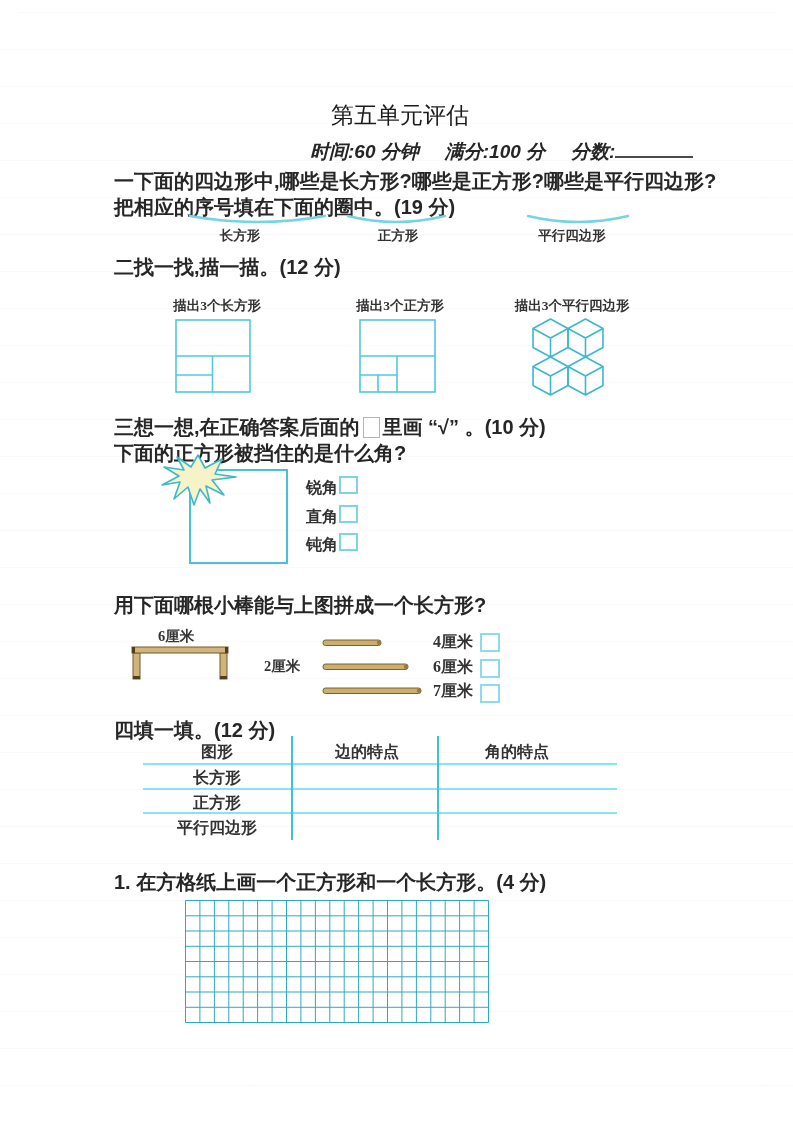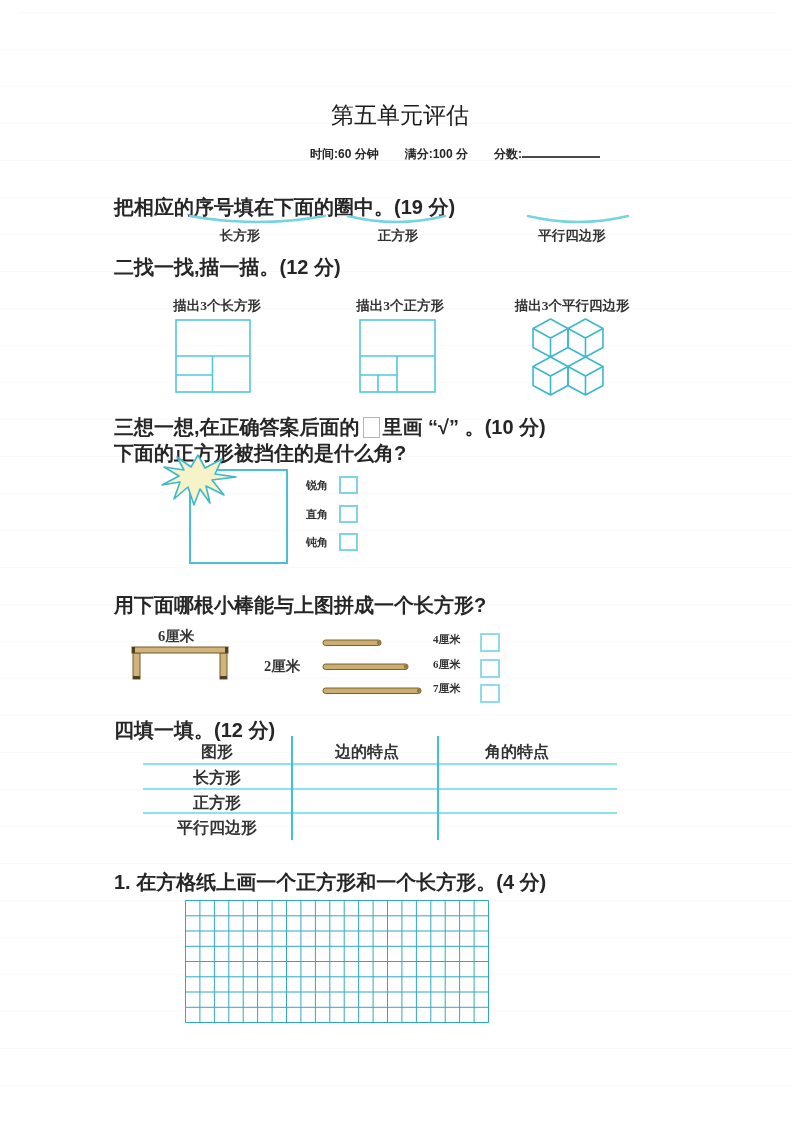--- a/index.html
+++ b/index.html
@@ -4,46 +4,47 @@
 <style>
   html,body{margin:0;padding:0;background:#ffffff;}
   #page{
     position:relative;width:793px;height:1122px;margin:12px auto;background:#ffffff;
     background-image:repeating-linear-gradient(180deg, rgba(150,150,150,0.05) 0 1px, transparent 1px 37px);
     font-family:"Liberation Sans", sans-serif;color:#262626;overflow:hidden;border-radius:23px;
   }
   .abs{position:absolute;}
   .h{font-family:"Liberation Sans", sans-serif;font-weight:bold;font-size:20px;color:#262626;white-space:nowrap;}
   .title{font-family:"Liberation Serif", serif;font-size:23px;font-weight:normal;color:#1b1b1b;white-space:nowrap;}
-  .meta{font-size:12px;font-weight:bold;white-space:nowrap;}
+  .meta{font-size:19px;font-weight:bold;white-space:nowrap;font-style:italic;}
   .meta span{margin-right:26px;}
   .meta .nogap{margin-right:0;}
   .blank{display:inline-block;width:78px;height:17px;border-bottom:2px solid #4a4a4a;vertical-align:baseline;}
   .lbl{font-family:"Liberation Serif", serif;font-size:13.5px;font-weight:bold;color:#333;white-space:nowrap;transform:translateX(-50%);}
-  .slbl{font-family:"Liberation Serif", serif;font-size:11px;font-weight:bold;color:#333;white-space:nowrap;}
+  .slbl{font-family:"Liberation Serif", serif;font-size:16px;font-weight:bold;color:#333;white-space:nowrap;}
   .cb{position:absolute;width:19px;height:18px;border:2px solid #7fd3e2;background:#fff;box-sizing:border-box;}
   .inline-box{display:inline-block;width:15px;height:19px;border:1.5px solid #6fcfdf;vertical-align:-4px;margin:0 3px;background:#fff;}
   .tline{position:absolute;background:#8ae4ef;height:2px;}
   .tvline{position:absolute;background:#3fc2d6;width:2px;}
   .tcell{font-family:"Liberation Serif", serif;font-size:16px;font-weight:bold;color:#333;white-space:nowrap;transform:translateX(-50%);}
   svg{display:block;}
   .figstroke{stroke:#52c8da;stroke-width:1.6;fill:none;}
   #grid-svg line{stroke:#2fa9c0;stroke-width:1;}
 </style>
 </head>
 <body>
 
 <div id="page">
 
   <div class="abs title" style="left:400px;top:88px;transform:translateX(-50%);">第五单元评估</div>
 
   <div class="abs meta" style="left:310px;top:127px;">
     <span>时间:60 分钟</span><span>满分:100 分</span><span class="nogap">分数:</span><span class="blank"></span>
   </div>
 
+  <div class="abs h" style="left:114px;top:156px;">一下面的四边形中,哪些是长方形?哪些是正方形?哪些是平行四边形?</div>
   <div class="abs h" style="left:114px;top:182px;">把相应的序号填在下面的圈中。(19 分)</div>
 
   <svg class="abs" style="left:185px;top:200px;" width="450" height="20" viewBox="0 0 450 20">
     <path d="M5,4 Q72,16 140,4" fill="none" stroke="#74d4e2" stroke-width="2.4" stroke-linecap="round"></path>
     <path d="M163,4 Q211,16 260,4" fill="none" stroke="#74d4e2" stroke-width="2.4" stroke-linecap="round"></path>
     <path d="M343,4 Q393,16 443,4" fill="none" stroke="#74d4e2" stroke-width="2.4" stroke-linecap="round"></path>
   </svg>
   <div class="abs lbl" style="left:240px;top:215px;">长方形</div>
   <div class="abs lbl" style="left:398px;top:215px;">正方形</div>
   <div class="abs lbl" style="left:572px;top:215px;">平行四边形</div>

